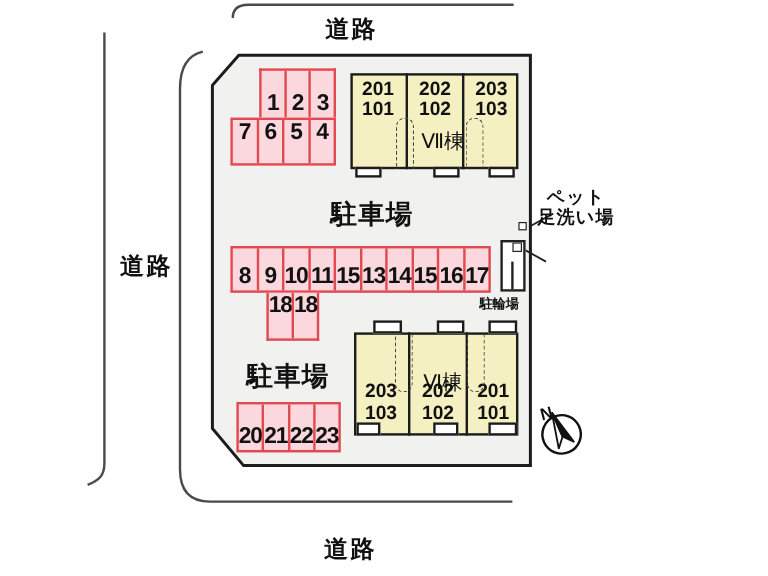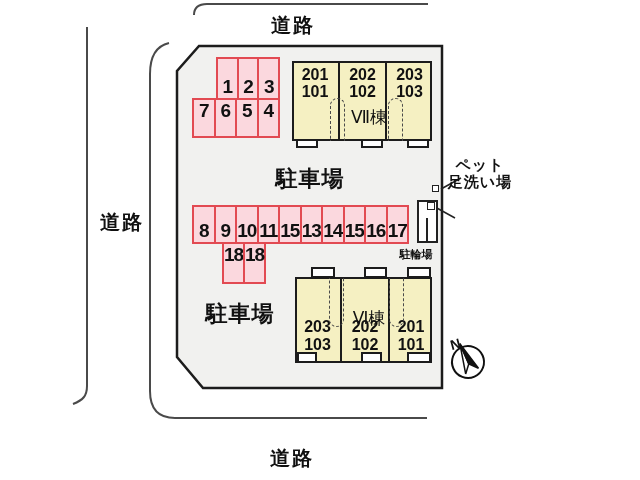--- a/index.html
+++ b/index.html
@@ -164,20 +164,34 @@
       </div>
     </div>
   <div class="abs pgroup pg-top no-top" style="left:222px;top:244px;width:44px;height:40px;">
       <div class="stall">
         <span>18</span>
       </div>
       <div class="stall sep">
         <span>18</span>
       </div>
     </div>
+  <div class="abs pgroup pg-bottom" style="left:197px;top:335px;width:87px;height:42px;">
+      <div class="stall">
+        <span>20</span>
+      </div>
+      <div class="stall sep">
+        <span>21</span>
+      </div>
+      <div class="stall sep">
+        <span>22</span>
+      </div>
+      <div class="stall sep">
+        <span>23</span>
+      </div>
+    </div>
 
   <div class="abs jp area-label ctr" style="left:310px;top:166px;">駐車場</div>
   <div class="abs jp area-label ctr" style="left:240px;top:301px;">駐車場</div>
 
   <div class="abs bikebox" style="left:417px;top:200px;width:21px;height:43px;"></div>
   <div class="abs bikeline" style="left:426px;top:218px;width:2px;height:23px;"></div>
   <div class="abs jp ctr" style="left:416px;top:248px;font-size:11px;">駐輪場</div>
 
   <div class="abs sq" style="left:432px;top:185px;width:7px;height:7px;"></div>
   <div class="abs sq" style="left:427px;top:202px;width:8px;height:8px;"></div>

